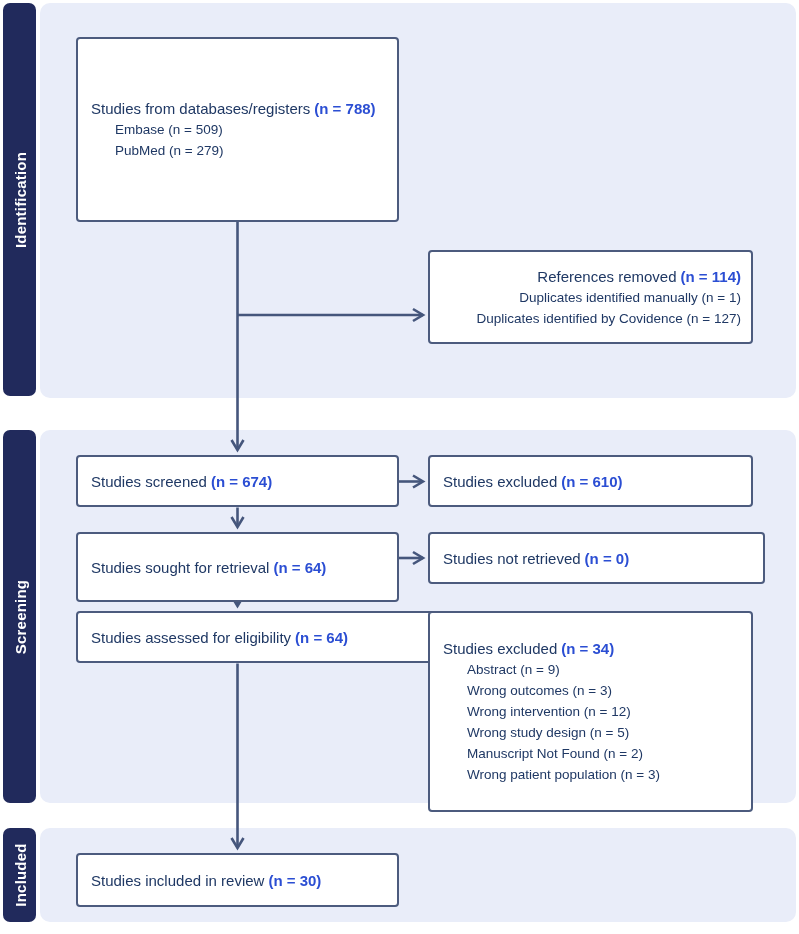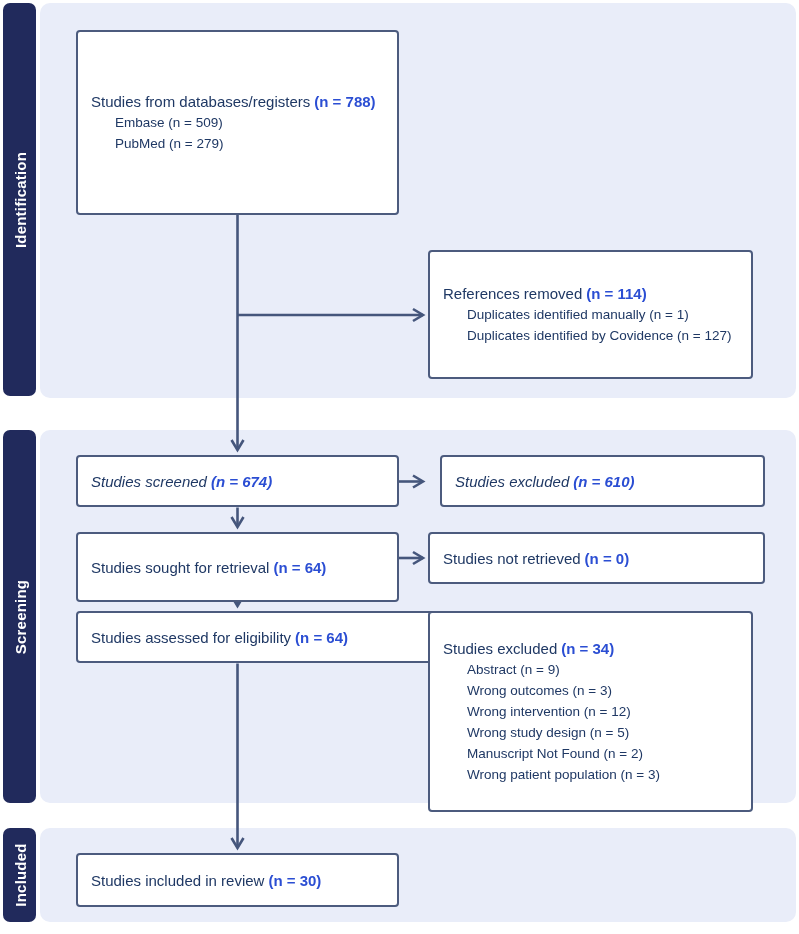--- a/index.html
+++ b/index.html
@@ -66,43 +66,43 @@
     <path d="M237.5,213 V450" marker-end="url(#ah)"></path>
     <path d="M237.5,315 H423" marker-end="url(#ah)"></path>
     <path d="M399,481.5 H423" marker-end="url(#ah)"></path>
     <path d="M237.5,507.5 V527" marker-end="url(#ah)"></path>
     <path d="M399,558 H423" marker-end="url(#ah)"></path>
     <path d="M237.5,584.5 V606" marker-end="url(#ah)"></path>
     <path d="M399,637 H423" marker-end="url(#ah)"></path>
     <path d="M237.5,663.5 V848" marker-end="url(#ah)"></path>
   </svg>
 
-  <div class="fbox" style="left:76px;top:30px;width:323px;height:185px;">
+  <div class="fbox" style="left:76px;top:37px;width:323px;height:185px;">
     <div class="main-line">
       <span>Studies from databases/registers</span><span class="nval">(n = 788)</span>
     </div>
     <div class="sub-line">Embase (n = 509)</div>
     <div class="sub-line">PubMed (n = 279)</div>
   </div>
 
-  <div class="fbox" style="left:428px;top:250px;width:325px;height:129px;">
+  <div class="fbox" style="left:428px;top:250px;width:325px;height:94px;text-align:right;">
     <div class="main-line">
       <span>References removed</span><span class="nval">(n = 114)</span>
     </div>
     <div class="sub-line">Duplicates identified manually (n = 1)</div>
     <div class="sub-line">Duplicates identified by Covidence (n = 127)</div>
   </div>
 
-  <div class="fbox" style="left:76px;top:455px;width:323px;height:52px;font-style:italic;">
+  <div class="fbox" style="left:76px;top:455px;width:323px;height:52px;">
     <div class="main-line">
       <span>Studies screened</span><span class="nval">(n = 674)</span>
     </div>
   </div>
 
-  <div class="fbox" style="left:440px;top:455px;width:325px;height:52px;font-style:italic;">
+  <div class="fbox" style="left:428px;top:455px;width:325px;height:52px;">
     <div class="main-line">
       <span>Studies excluded</span><span class="nval">(n = 610)</span>
     </div>
   </div>
 
   <div class="fbox" style="left:76px;top:532px;width:323px;height:70px;">
     <div class="main-line">
       <span>Studies sought for retrieval</span><span class="nval">(n = 64)</span>
     </div>
   </div>

